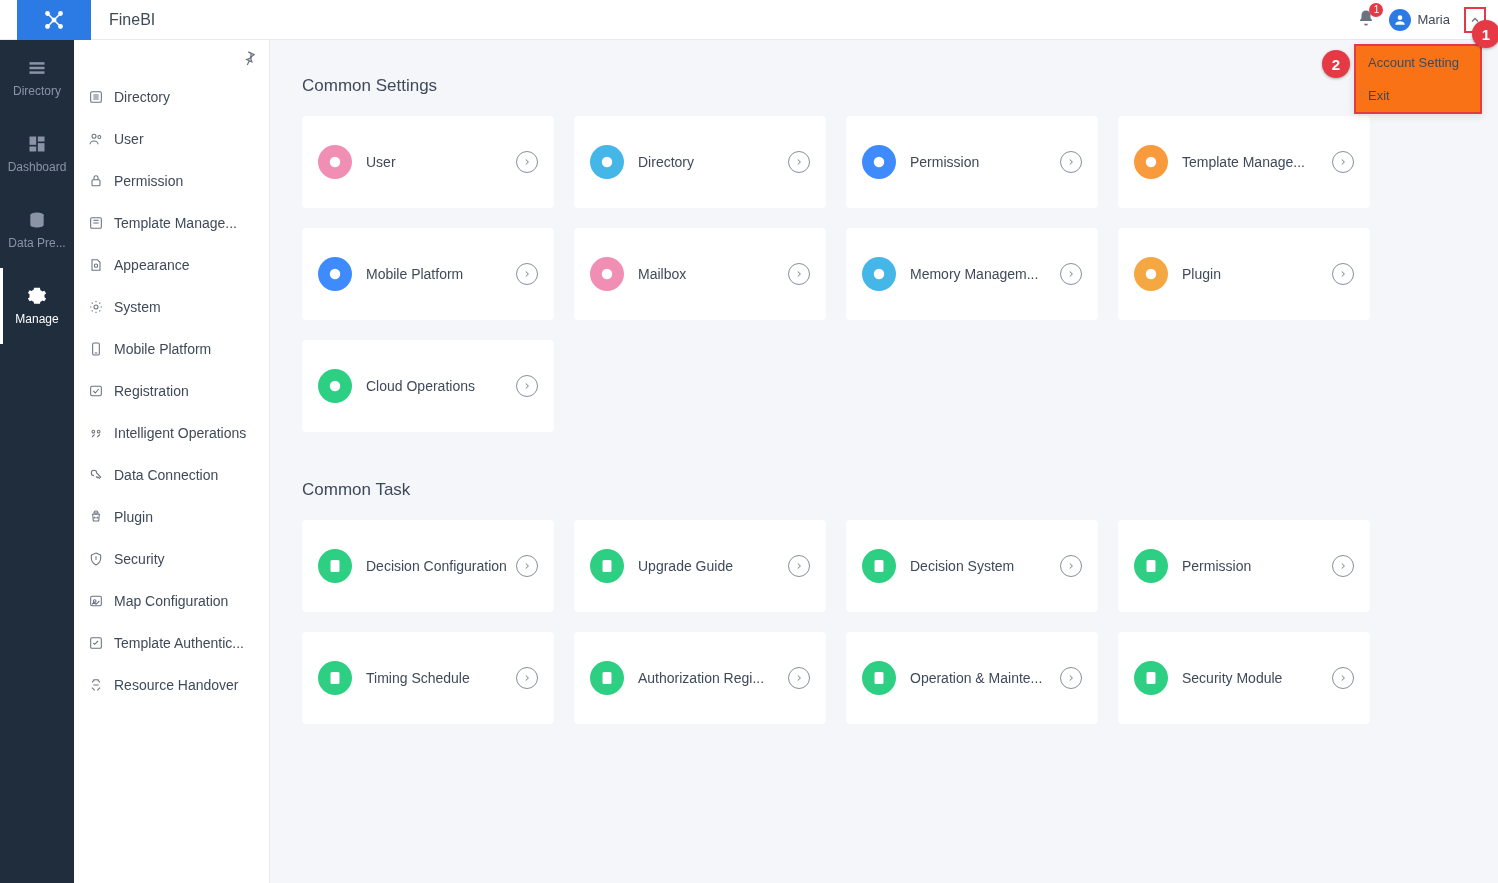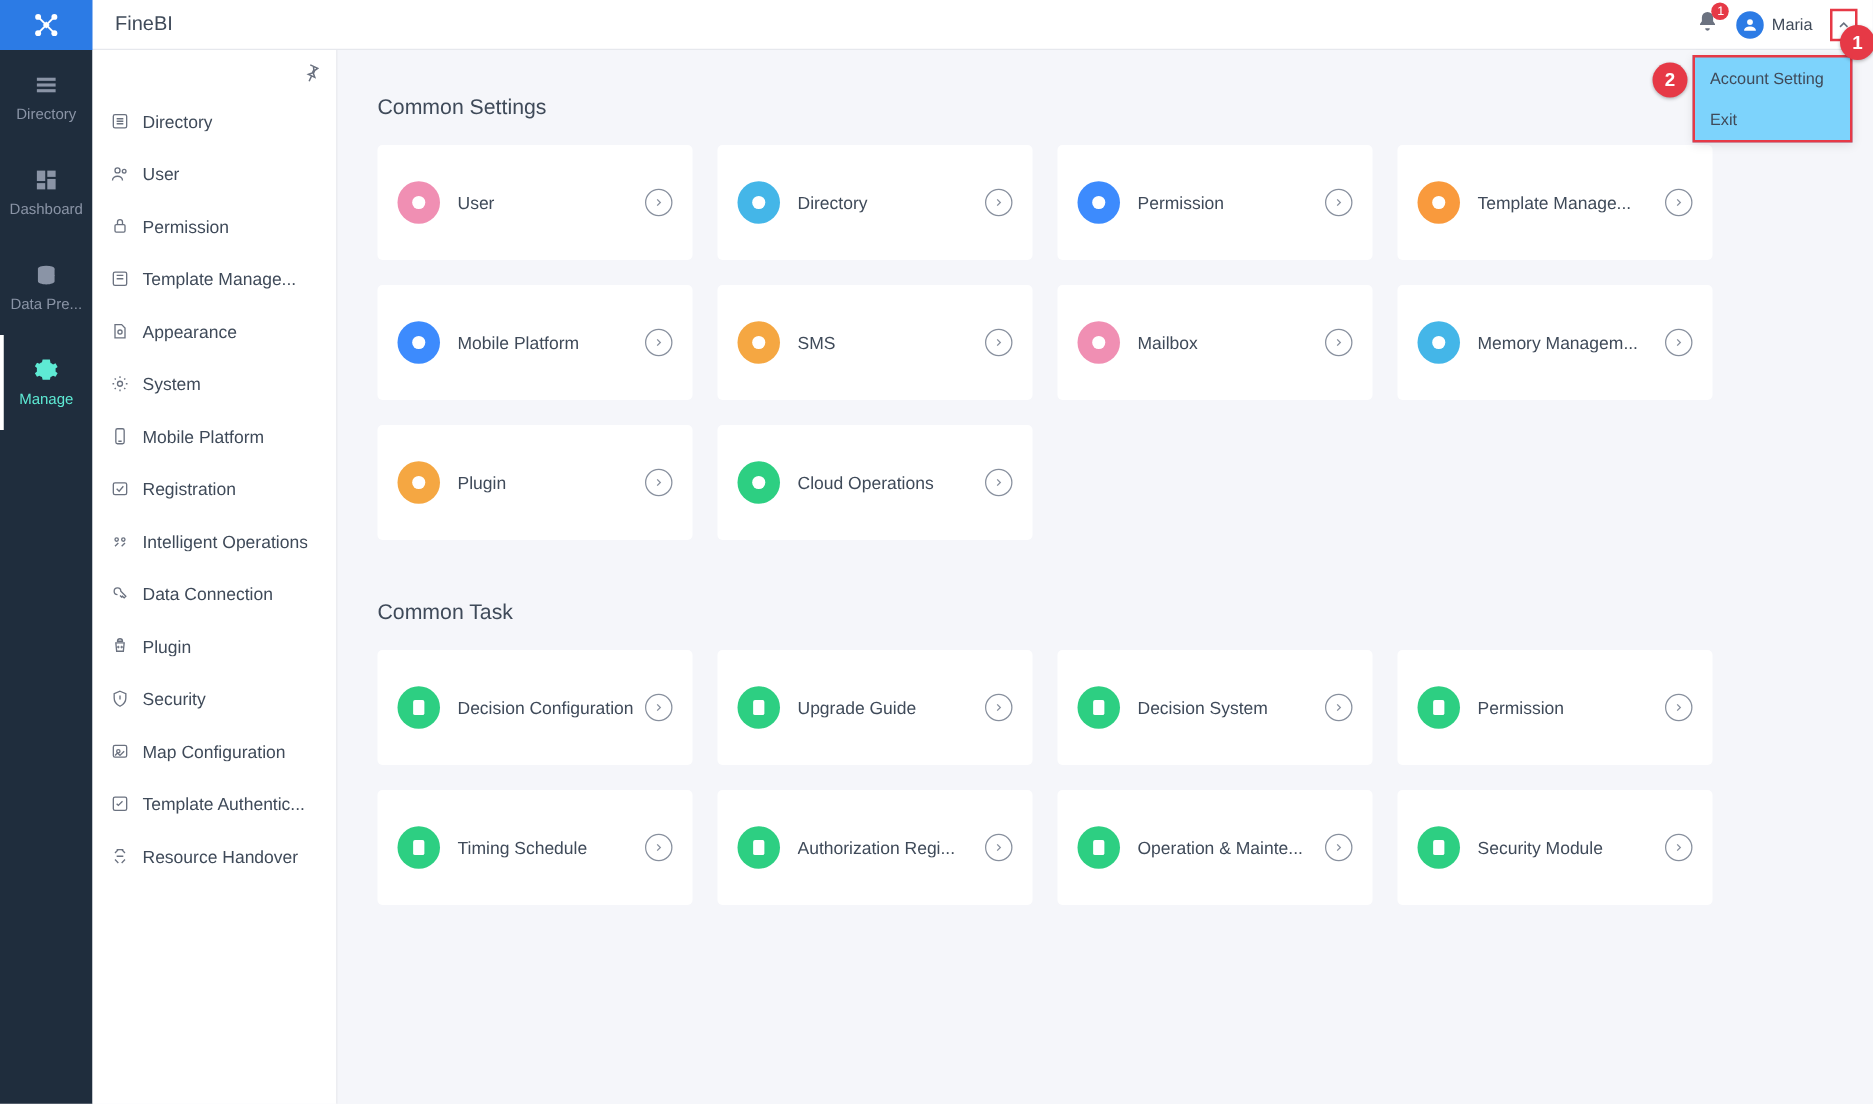--- a/index.html
+++ b/index.html
@@ -1,37 +1,37 @@
 <!DOCTYPE html>
 <html><head>
 <meta charset="utf-8">
 <style>
 * { box-sizing: border-box; margin: 0; padding: 0; }
 body { font-family: -apple-system, BlinkMacSystemFont, "Segoe UI", Arial, sans-serif; background: #f5f6fa; width: 1498px; height: 883px; overflow: hidden; }
 
 
-.top-header { position: absolute; top: 0; left: 0; right: 0; height: 40px; background: #fff; border-bottom: 1px solid #e6e8ed; display: flex; align-items: center; z-index: 10; }
+.top-header { position: absolute; top: 0; left: 0; right: 0; height: 40px; background: #fff; border-bottom: 1px solid #e6e8ed; display: flex; align-items: center; z-index: 10; padding-left: 17px; }
 .logo-box { width: 74px; height: 40px; background: #2c7be5; display: flex; align-items: center; justify-content: center; }
 .logo-box svg { width: 26px; height: 26px; }
 .app-title { margin-left: 18px; font-size: 16px; color: #3f4a59; }
 .header-right { margin-left: auto; display: flex; align-items: center; gap: 14px; padding-right: 12px; }
 .bell-wrap { position: relative; cursor: pointer; }
 .bell-wrap svg { width: 18px; height: 18px; }
 .badge { position: absolute; top: -6px; right: -8px; background: #e63946; color: #fff; font-size: 10px; width: 14px; height: 14px; border-radius: 50%; display: flex; align-items: center; justify-content: center; }
 .user-chip { display: flex; align-items: center; gap: 6px; cursor: pointer; }
 .avatar { width: 22px; height: 22px; border-radius: 50%; background: #2c7be5; display: flex; align-items: center; justify-content: center; }
 .avatar svg { width: 14px; height: 14px; fill: #fff; }
 .username { font-size: 13px; color: #3f4a59; }
 .chevron-box { width: 22px; height: 26px; border: 2px solid #e63946; display: flex; align-items: center; justify-content: center; cursor: pointer; }
 .chevron-box svg { width: 12px; height: 12px; }
 
 
 .nav-rail { position: absolute; top: 40px; left: 0; width: 74px; bottom: 0; background: #1f2d3d; display: flex; flex-direction: column; }
 .nav-item { height: 76px; display: flex; flex-direction: column; align-items: center; justify-content: center; gap: 6px; color: #8a94a6; font-size: 12px; cursor: pointer; position: relative; }
-.nav-item.active { color: #5eead4; }
+.nav-item.active { color: #ffffff; }
 .nav-item.active::before { content: ""; position: absolute; left: 0; top: 0; bottom: 0; width: 3px; background: #fff; }
 .nav-item svg { width: 20px; height: 20px; fill: currentColor; }
 
 
 .sidebar { position: absolute; top: 40px; left: 74px; width: 196px; bottom: 0; background: #fff; border-right: 1px solid #e6e8ed; }
 .pin-row { height: 36px; display: flex; align-items: center; justify-content: flex-end; padding-right: 12px; }
 .pin-row svg { width: 16px; height: 16px; cursor: pointer; }
 .side-item { height: 42px; display: flex; align-items: center; gap: 10px; padding: 0 14px; color: #3f4a59; font-size: 14px; cursor: pointer; white-space: nowrap; overflow: hidden; text-overflow: ellipsis; }
 .side-item svg { width: 16px; height: 16px; flex-shrink: 0; fill: #6b7280; stroke: #6b7280; }
 .side-item span { overflow: hidden; text-overflow: ellipsis; }
@@ -41,21 +41,21 @@
 .section-title { font-size: 17px; color: #3f4a59; margin-bottom: 20px; }
 .card-grid { display: grid; grid-template-columns: repeat(4, 252px); gap: 20px; margin-bottom: 48px; }
 .card { background: #fff; border-radius: 4px; height: 92px; display: flex; align-items: center; padding: 0 16px; cursor: pointer; }
 .card-icon { width: 34px; height: 34px; border-radius: 50%; display: flex; align-items: center; justify-content: center; flex-shrink: 0; }
 .card-icon svg { width: 18px; height: 18px; fill: #fff; }
 .card-label { margin-left: 14px; font-size: 14px; color: #3f4a59; flex: 1; white-space: nowrap; overflow: hidden; text-overflow: ellipsis; }
 .card-arrow { width: 22px; height: 22px; border: 1.5px solid #88909e; border-radius: 50%; display: flex; align-items: center; justify-content: center; flex-shrink: 0; }
 .card-arrow svg { width: 10px; height: 10px; stroke: #88909e; }
 
 
-.dropdown { position: absolute; top: 44px; right: 16px; width: 128px; background: #7dd3fc; border: 2px solid #e63946; z-index: 30; box-shadow: 0 2px 8px rgba(0,0,0,0.1); }
+.dropdown { position: absolute; top: 44px; right: 16px; width: 128px; background: #f97316; border: 2px solid #e63946; z-index: 30; box-shadow: 0 2px 8px rgba(0,0,0,0.1); }
 .dropdown-item { padding: 9px 12px; font-size: 13px; color: #3f4a59; cursor: pointer; }
 
 
 .anno { position: absolute; width: 28px; height: 28px; border-radius: 50%; background: #e63946; color: #fff; font-size: 15px; font-weight: bold; display: flex; align-items: center; justify-content: center; z-index: 40; box-shadow: 0 1px 3px rgba(0,0,0,0.3); }
 .anno1 { top: 20px; right: -2px; }
 .anno2 { top: 50px; right: 148px; }
 </style>
 </head>
 <body>
 
@@ -313,33 +313,20 @@
           </svg>
       </div>
       <div class="card-label">Mobile Platform</div>
       <div class="card-arrow">
         <svg viewBox="0 0 24 24" fill="none" stroke-width="2.5">
             <polyline points="9 6 15 12 9 18"></polyline>
           </svg>
       </div>
       </div>
       <div class="card">
-      <div class="card-icon" style="background:#f5a742">
-        <svg viewBox="0 0 24 24">
-            <circle cx="12" cy="12" r="7"></circle>
-          </svg>
-      </div>
-      <div class="card-label">SMS</div>
-      <div class="card-arrow">
-        <svg viewBox="0 0 24 24" fill="none" stroke-width="2.5">
-            <polyline points="9 6 15 12 9 18"></polyline>
-          </svg>
-      </div>
-      </div>
-      <div class="card">
       <div class="card-icon" style="background:#f08fb3">
         <svg viewBox="0 0 24 24">
             <circle cx="12" cy="12" r="7"></circle>
           </svg>
       </div>
       <div class="card-label">Mailbox</div>
       <div class="card-arrow">
         <svg viewBox="0 0 24 24" fill="none" stroke-width="2.5">
             <polyline points="9 6 15 12 9 18"></polyline>
           </svg>

